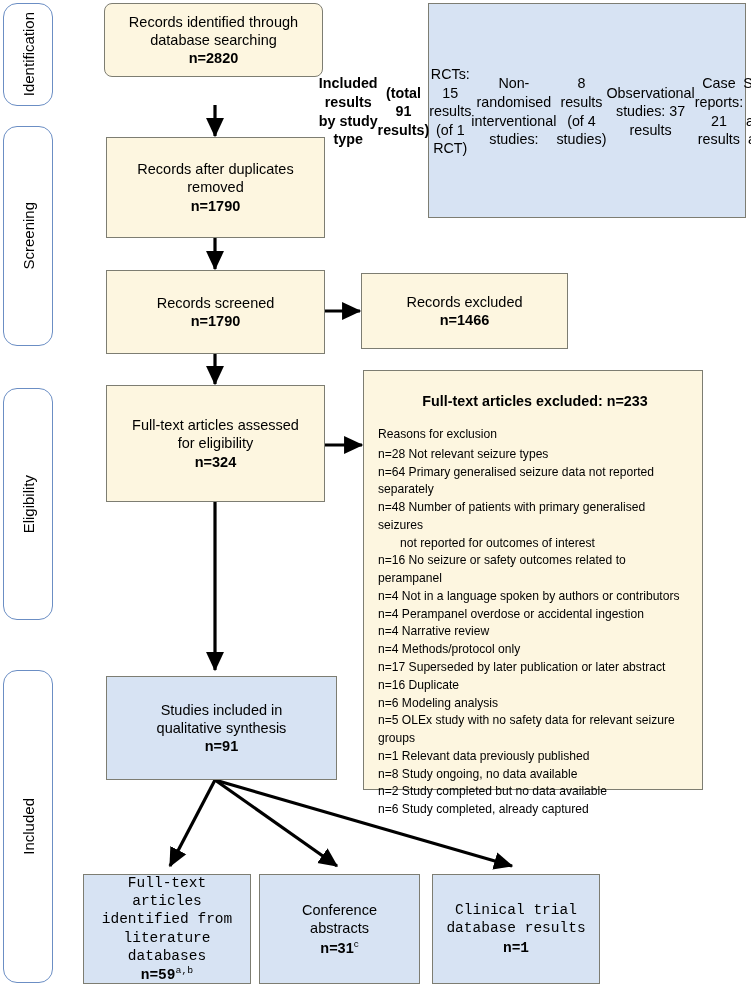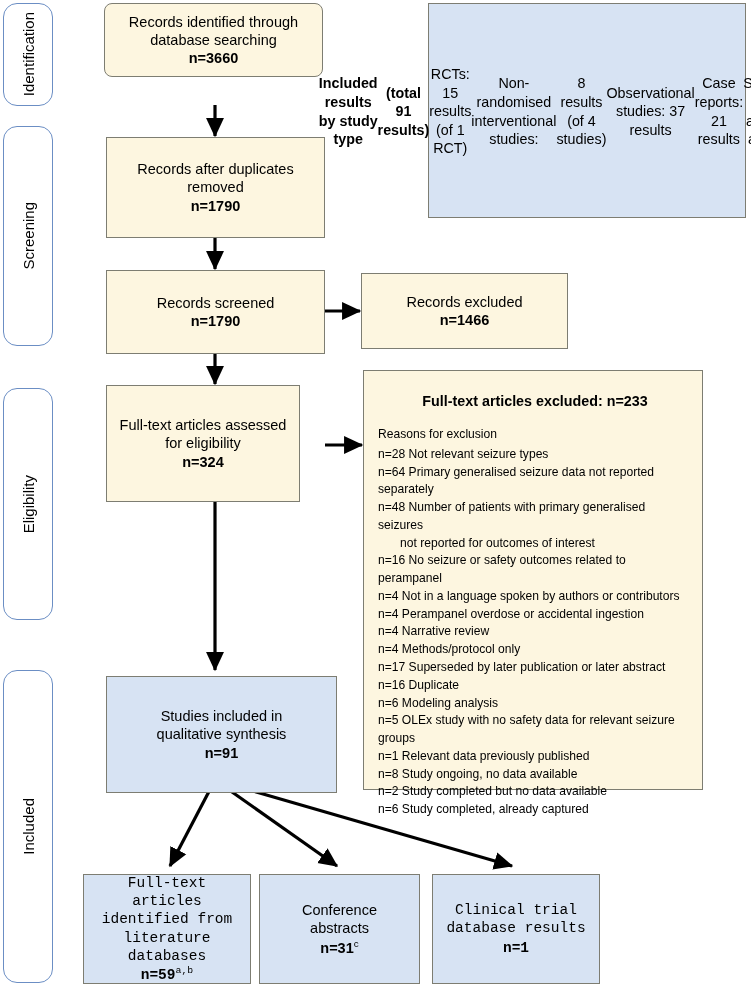--- a/index.html
+++ b/index.html
@@ -165,46 +165,46 @@
     <span class="stage-text">Eligibility</span>
   </div>
 
   <div class="stage" style="left:3px; top:670px; width:50px; height:313px;">
     <span class="stage-text">Included</span>
   </div>
 
   <div class="node cream" style="left:104px; top:3px; width:219px; height:74px;border-radius:8px;">
     <span class="line">Records identified through</span>
     <span class="line">database searching</span>
-    <span class="line bold">n=3660</span>
+    <span class="line bold">n=2820</span>
   </div>
 
   <div class="node cream" style="left:106px; top:137px; width:219px; height:101px;">
     <span class="line">Records after duplicates</span>
     <span class="line">removed</span>
     <span class="line bold">n=1790</span>
   </div>
 
   <div class="node cream" style="left:106px; top:270px; width:219px; height:84px;">
     <span class="line">Records screened</span>
     <span class="line bold">n=1790</span>
   </div>
 
   <div class="node cream" style="left:361px; top:273px; width:207px; height:76px;">
     <span class="line">Records excluded</span>
     <span class="line bold">n=1466</span>
   </div>
 
-  <div class="node cream" style="left:106px; top:385px; width:194px; height:117px;">
+  <div class="node cream" style="left:106px; top:385px; width:219px; height:117px;">
     <span class="line">Full-text articles assessed</span>
     <span class="line">for eligibility</span>
     <span class="line bold">n=324</span>
   </div>
 
-  <div class="node blue" style="left:106px; top:676px; width:231px; height:117px;">
+  <div class="node blue" style="left:106px; top:676px; width:231px; height:104px;">
     <span class="line">Studies included in</span>
     <span class="line">qualitative synthesis</span>
     <span class="line bold">n=91</span>
   </div>
 
   <div class="node blue" style="left:83px; top:874px; width:168px; height:110px;font-family:Liberation Mono, monospace;">
     <span class="line">Full-text articles</span>
     <span class="line">identified from</span>
     <span class="line">literature databases</span>
     <span class="line bold"><span>n=59</span><sup>a,b</sup></span>

